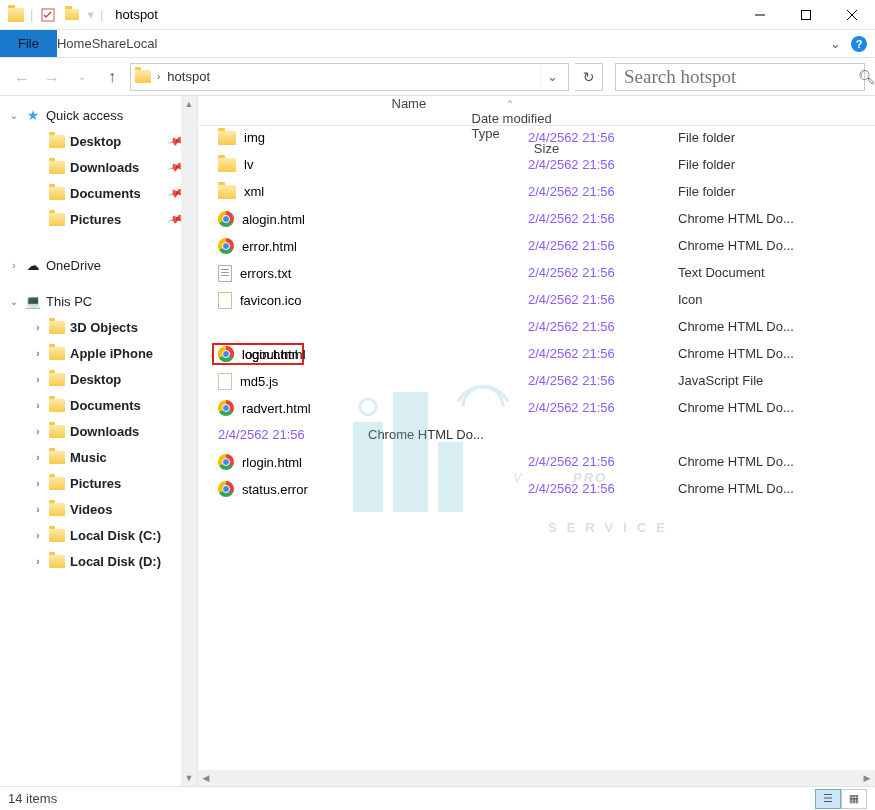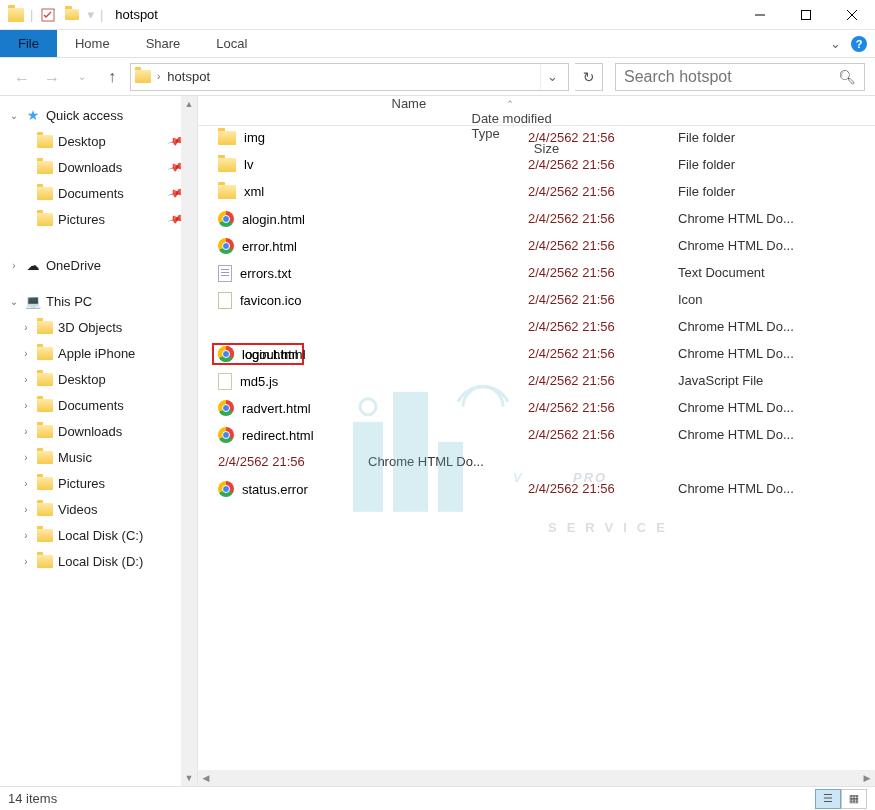--- a/index.html
+++ b/index.html
@@ -12,47 +12,47 @@
 .titlebar .folder-ico:before { content:""; position:absolute; top:-3px; left:0; width:7px; height:3px; background:#f7ca4d; border-radius:1px 1px 0 0;}
 .titlebar .sep { color:#ccc; }
 .qat-btn { width:18px; height:18px; display:flex; align-items:center; justify-content:center; }
 .titlebar .title { margin-left: 6px; color:#000; }
 .titlebar .winbtns { margin-left:auto; display:flex; }
 .winbtn { width:46px; height:30px; display:flex; align-items:center; justify-content:center; color:#000; }
 
 
 .ribbon { height: 28px; display:flex; align-items:stretch; border-bottom:1px solid #e1e1e1; }
 .ribbon .file-tab { background:#1979ca; color:#0f172a; padding:0 18px; display:flex; align-items:center; }
-.ribbon .tab { padding:0 18px; display:flex; align-items:center; color:#444; }
+.ribbon .tab { padding:0 0; display:flex; align-items:center; color:#444; }
 .ribbon .right { margin-left:auto; display:flex; align-items:center; padding-right:8px; gap:10px;}
 .chev-down { color:#666; }
 .help-ico { width:16px; height:16px; border-radius:50%; background:#1e88e5; color:#fff; display:flex; align-items:center; justify-content:center; font-size:11px; font-weight:bold;}
 
 
 .navbar { height: 38px; display:flex; align-items:center; padding:4px 10px; gap:6px; border-bottom:1px solid #e1e1e1;}
 .nav-arrow { width:24px; height:24px; display:flex; align-items:center; justify-content:center; color:#bbb; font-size:16px;}
 .nav-arrow.enabled { color:#555; }
 .addr { flex:1; height:28px; border:1px solid #ccc; display:flex; align-items:center; padding:0 4px; gap:4px;}
 .addr .folder-ico { width:16px; height:13px; background: linear-gradient(#ffe9a6,#f7ca4d); border-radius:1px; position:relative; margin-right:2px;}
 .addr .folder-ico:before{content:"";position:absolute;top:-3px;left:0;width:6px;height:3px;background:#f7ca4d;border-radius:1px 1px 0 0;}
 .addr .crumb { padding:0 3px; color:#333;}
 .addr .gt { color:#666; font-size:10px;}
 .addr .drop { margin-left:auto; color:#666; padding:0 6px; border-left:1px solid #eee; height:100%; display:flex; align-items:center;}
 .refresh { width:28px; height:28px; border:1px solid #ccc; border-left:none; display:flex; align-items:center; justify-content:center; font-size:14px; color:#555;}
 .search { width:250px; height:28px; border:1px solid #ccc; display:flex; align-items:center; padding:0 8px; margin-left:6px;}
-.search input { border:none; outline:none; flex:1; font-size:16px; color:#888;}
+.search input { border:none; outline:none; flex:1; font-size:19px; color:#888;font-family:Liberation Serif, serif;}
 .search .mag { color:#555; font-size:14px;}
 
 
 .body { display:flex; height: calc(810px - 30px - 28px - 38px - 24px); position:relative; }
 
 
 .sidebar { width:198px; border-right:1px solid #e5e5e5; padding-top:6px; overflow:hidden; position:relative;}
 .side-item { display:flex; align-items:center; height:26px; padding-left:8px; gap:4px; color:#222; }
-.side-item.lvl1 { padding-left:20px; }
+.side-item.lvl1 { padding-left:32px;font-weight:bold; }
 .side-item .exp { width:12px; color:#777; font-size:10px; display:inline-flex; justify-content:center;}
 .side-item .ico { width:18px; height:16px; display:inline-flex; align-items:center; justify-content:center;}
 .pin { margin-left:auto; margin-right:14px; color:#999; font-size:11px; transform:rotate(30deg);}
 .star-ico { color:#3ea6ff; font-size:14px;}
 .folder-sm { width:16px; height:13px; background:linear-gradient(#ffe9a6,#f7ca4d); border-radius:1px; position:relative;}
 .folder-sm:before{content:"";position:absolute;top:-3px;left:0;width:6px;height:3px;background:#f7ca4d;border-radius:1px 1px 0 0;}
 .divider { height:10px; }
 .side-scroll { position:absolute; right:0; top:0; bottom:0; width:16px; background:#f0f0f0; }
 .side-scroll .up, .side-scroll .dn { height:16px; display:flex; align-items:center; justify-content:center; color:#888; font-size:9px; background:#f0f0f0;}
 .side-scroll .dn { position:absolute; bottom:0; width:100%;}
@@ -61,21 +61,21 @@
 .filelist { flex:1; display:flex; flex-direction:column; overflow:hidden; position:relative;}
 .cols { display:flex; height:30px; border-bottom:1px solid #e8e8e8; align-items:center; padding-left:20px; color:#444;flex-direction:column;}
 .col-name { width:310px; display:flex; align-items:center; gap:80px;}
 .col-name .sort { font-size:9px; color:#888;}
 .col-date { width:150px;}
 .col-type { width:150px;}
 .col-size { flex:1;}
 .rows { flex:1; overflow:hidden; padding-top:4px;}
 .row { display:flex; height:27px; align-items:flex-start; padding-left:20px;}
 .row .name-cell { width:310px; display:flex; align-items:center; gap:8px;}
-.row .date-cell { width:150px; color:#7f1d1d;}
+.row .date-cell { width:150px; color:#8b5cf6;}
 .row .type-cell { width:150px; color:#333;}
 .fico { width:18px; height:18px; display:flex; align-items:center; justify-content:center; flex-shrink:0;}
 .fico.folder { width:18px; height:14px; background:linear-gradient(#ffe9a6,#f7ca4d); border-radius:1px; position:relative;}
 .fico.folder:before{content:"";position:absolute;top:-3px;left:0;width:7px;height:3px;background:#f7ca4d;border-radius:1px 1px 0 0;}
 .fico.chrome { width:16px; height:16px; border-radius:50%; background: conic-gradient(#ea4335 0 120deg,#34a853 120deg 240deg,#fbbc05 240deg 360deg); position:relative;}
 .fico.chrome:after{content:"";position:absolute;top:4px;left:4px;width:8px;height:8px;border-radius:50%;background:#4285f4;border:1.5px solid #fff;box-sizing:border-box;}
 .fico.txt { width:14px; height:17px; background:#fff; border:1px solid #aac; position:relative;}
 .fico.txt:before{content:"";position:absolute;top:3px;left:2px;right:2px;height:1px;background:#99b;box-shadow:0 3px #99b,0 6px #99b;}
 .fico.ico { width:14px; height:17px; background:#fff; border:1px solid #bc9;}
 .fico.js { width:14px; height:17px; background:#fff; border:1px solid #cca;}
@@ -407,28 +407,28 @@
         </div>
         <div class="row">
           <div class="name-cell">
             <span class="fico chrome"></span>
             <span>radvert.html</span>
           </div>
           <div class="date-cell">2/4/2562 21:56</div>
           <div class="type-cell">Chrome HTML Do...</div>
         </div>
         <div class="row">
-          <div class="name-cell">
-            <span class="fico chrome"></span>
-            <span>redirect.html</span>
-          </div>
-          <div class="date-cell">2/4/2562 21:56</div>
-          <div class="type-cell">Chrome HTML Do...</div>
-        </div>
-        <div class="row">
+          <div class="date-cell">2/4/2562 21:56</div>
+          <div class="type-cell">Chrome HTML Do...</div>
+        </div>
+        <div class="row">
+          <div class="name-cell">
+            <span class="fico chrome"></span>
+            <span>rlogin.html</span>
+          </div>
           <div class="date-cell">2/4/2562 21:56</div>
           <div class="type-cell">Chrome HTML Do...</div>
         </div>
         <div class="row">
           <div class="name-cell">
             <span class="fico chrome"></span>
             <span>status.error</span>
           </div>
           <div class="date-cell">2/4/2562 21:56</div>
           <div class="type-cell">Chrome HTML Do...</div>

